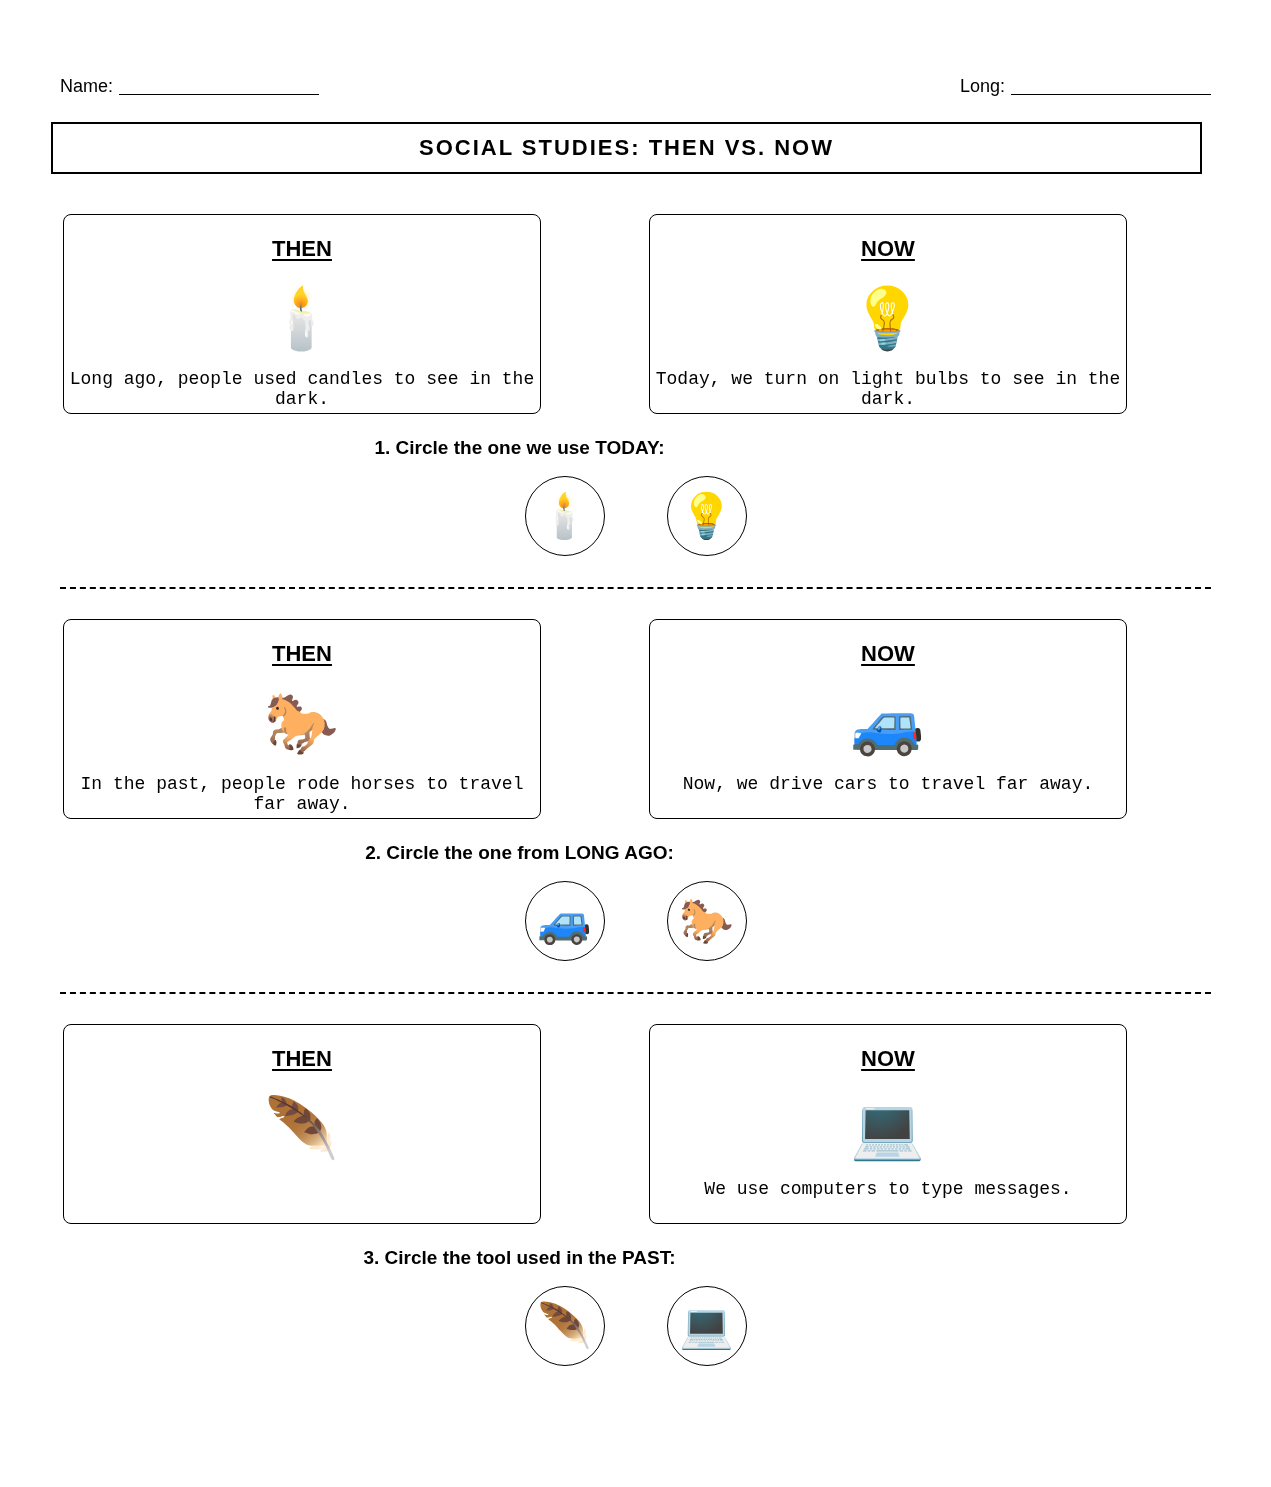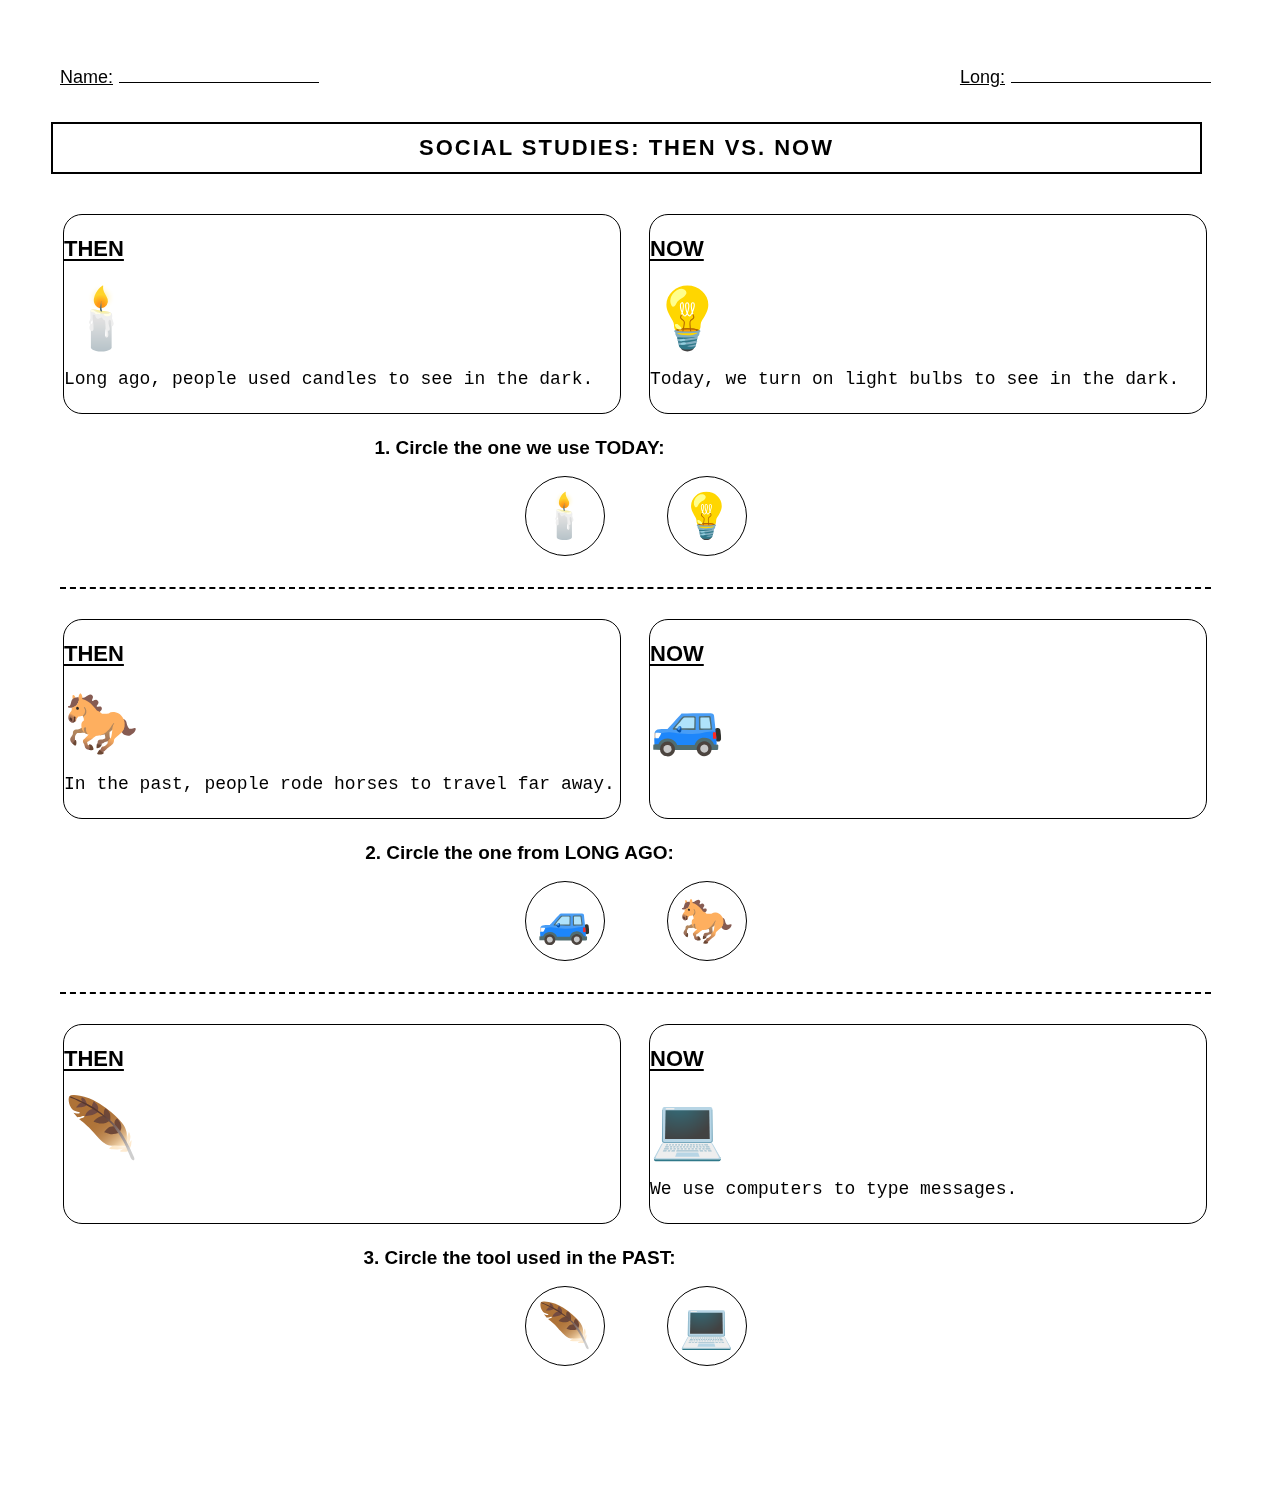--- a/index.html
+++ b/index.html
@@ -1,25 +1,25 @@
 <!DOCTYPE html>
 <html><head>
 <meta charset="utf-8">
 <style>
   html, body { margin: 0; padding: 0; background: #ffffff; }
   body { width: 1271px; height: 1487px; position: relative; font-family: "Liberation Sans", sans-serif; color: #000; overflow: hidden; }
   .header-row { position: absolute; top: 58px; left: 60px; width: 1151px; height: 24px; font-size: 18px; }
-  .field { position: absolute; top: 7px; display: flex; align-items: flex-start; text-decoration: underline; }
+  .field { position: absolute; top: 16px; display: flex; align-items: center; }
   .field .label { line-height: 24px; }
   .field .line { display: inline-block; width: 200px; border-bottom: 1px solid #000; height: 17px; margin-left: 6px; }
   .name-field { left: 0; }
   .date-field { right: 0; }
   .title-box { position: absolute; top: 122px; left: 51px; width: 1147px; height: 48px; border: 2px solid #000; display: flex; align-items: center; justify-content: center; }
   .title-box span { font-size: 22px; font-weight: bold; letter-spacing: 2px; }
-  .card { position: absolute; width: 558px; height: 200px; border: 1px solid #000; border-radius: 19px; box-sizing: border-box; text-align: left; }
+  .card { position: absolute; width: 478px; height: 200px; border: 1px solid #000; border-radius: 8px; box-sizing: border-box; text-align: center; }
   .card .heading { position: absolute; top: 21px; left: 0; right: 0; font-size: 22px; font-weight: bold; text-decoration: underline; text-underline-offset: 3px; }
   .card .icon { position: absolute; top: 68px; left: 0; right: 0; font-size: 60px; line-height: 72px; height: 72px; }
   .card .caption { position: absolute; top: 154px; left: 0; right: 0; font-size: 18px; font-family: Liberation Mono, monospace; }
   .question { position: absolute; left: 0; width: 1039px; text-align: center; font-size: 19px; font-weight: bold; }
   .choice { position: absolute; width: 80px; height: 80px; border: 1px solid #000; border-radius: 50%; box-sizing: border-box; display: flex; align-items: center; justify-content: center; font-size: 44px; cursor: pointer; }
   .divider { position: absolute; left: 60px; width: 1151px; border-top: 2px dashed #000; height: 0; }
 </style>
 </head>
 <body>
 
@@ -58,20 +58,21 @@
 <div class="divider" style="top:587px;"></div>
 
 <div class="card" style="top:619px; left:63px;">
   <div class="heading">THEN</div>
   <div class="icon">🐎</div>
   <div class="caption">In the past, people rode horses to travel far away.</div>
 </div>
 <div class="card" style="top:619px; left:649px;">
   <div class="heading">NOW</div>
   <div class="icon">🚙</div>
+  <div class="caption">Now, we drive cars to travel far away.</div>
 </div>
 <div class="question" style="top:842px;">2. Circle the one from LONG AGO:</div>
 <div class="choice" style="top:881px; left:525px;">
   <span>🚙</span>
 </div>
 <div class="choice" style="top:881px; left:667px;">
   <span>🐎</span>
 </div>
 <div class="divider" style="top:992px;"></div>
 

